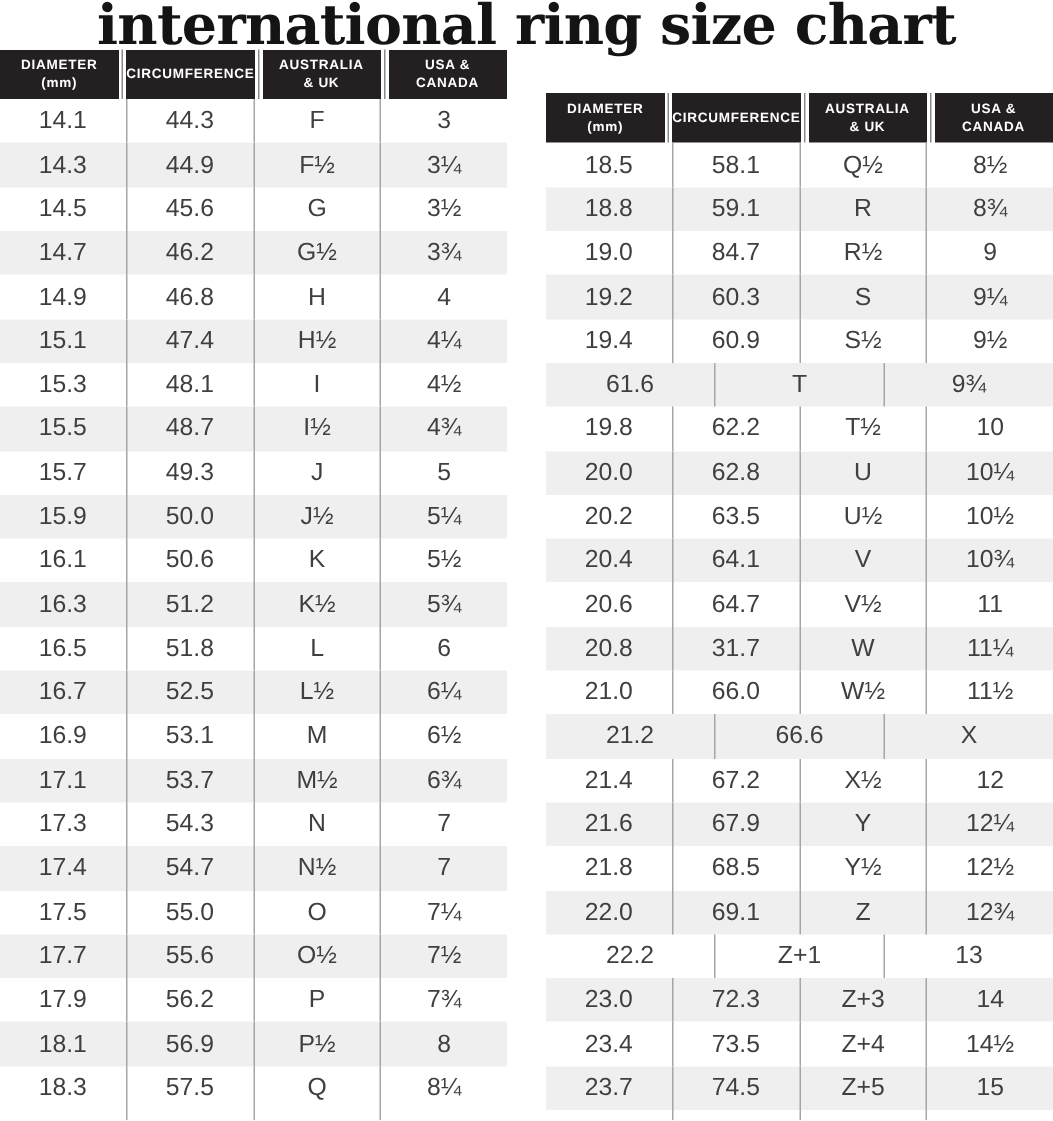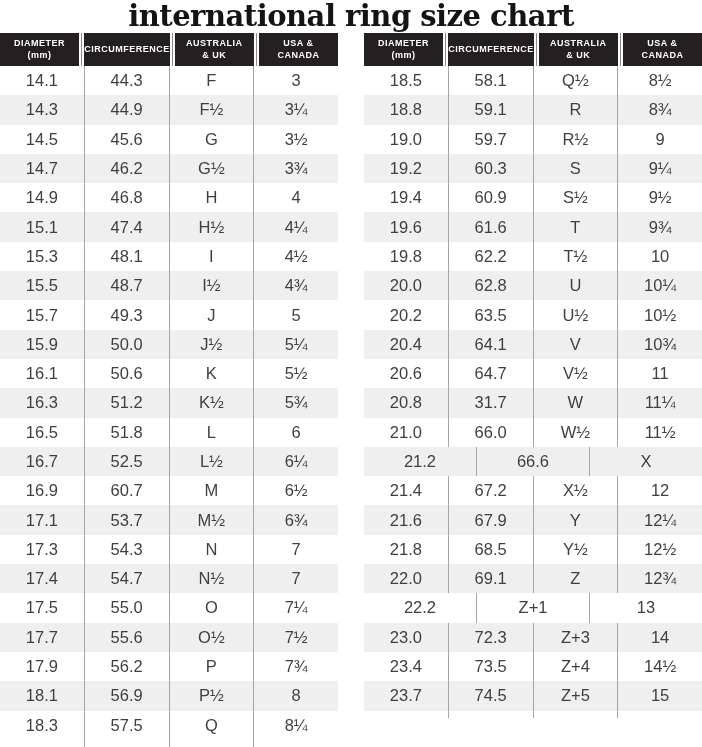--- a/index.html
+++ b/index.html
@@ -8,31 +8,31 @@
     width:702px;height:747px;
     background:#ffffff;
     font-family:"Liberation Sans", sans-serif;
     overflow:hidden;
   }
   .title{
     height:33px;
     text-align:center;
     font-family:"DejaVu Serif", serif;
     font-weight:800;
-    font-size:29px;
+    font-size:37px;
     line-height:32px;
     letter-spacing:-0.5px;
     color:#151313;
     border-radius:15px;
   }
   .tables-wrap{
     display:flex;
     width:702px;
     height:714px;
-    align-items:flex-start;
+    align-items:flex-end;
   }
   .ring-table{
     width:338px;
     display:flex;
     flex-direction:column;
   }
   .divider-col{
     width:26px;
     display:flex;
     justify-content:center;
@@ -193,21 +193,21 @@
             <div class="cell">6</div>
           </div>
           <div class="row">
             <div class="cell">16.7</div>
             <div class="cell">52.5</div>
             <div class="cell">L½</div>
             <div class="cell">6¼</div>
           </div>
           <div class="row">
             <div class="cell">16.9</div>
-            <div class="cell">60.7</div>
+            <div class="cell">53.1</div>
             <div class="cell">M</div>
             <div class="cell">6½</div>
           </div>
           <div class="row">
             <div class="cell">17.1</div>
             <div class="cell">53.7</div>
             <div class="cell">M½</div>
             <div class="cell">6¾</div>
           </div>
           <div class="row">
@@ -289,38 +289,37 @@
             <div class="cell">8½</div>
           </div>
           <div class="row">
             <div class="cell">18.8</div>
             <div class="cell">59.1</div>
             <div class="cell">R</div>
             <div class="cell">8¾</div>
           </div>
           <div class="row">
             <div class="cell">19.0</div>
-            <div class="cell">59.7</div>
+            <div class="cell">84.7</div>
             <div class="cell">R½</div>
             <div class="cell">9</div>
           </div>
           <div class="row">
             <div class="cell">19.2</div>
             <div class="cell">60.3</div>
             <div class="cell">S</div>
             <div class="cell">9¼</div>
           </div>
           <div class="row">
             <div class="cell">19.4</div>
             <div class="cell">60.9</div>
             <div class="cell">S½</div>
             <div class="cell">9½</div>
           </div>
           <div class="row">
-            <div class="cell">19.6</div>
             <div class="cell">61.6</div>
             <div class="cell">T</div>
             <div class="cell">9¾</div>
           </div>
           <div class="row">
             <div class="cell">19.8</div>
             <div class="cell">62.2</div>
             <div class="cell">T½</div>
             <div class="cell">10</div>
           </div>

